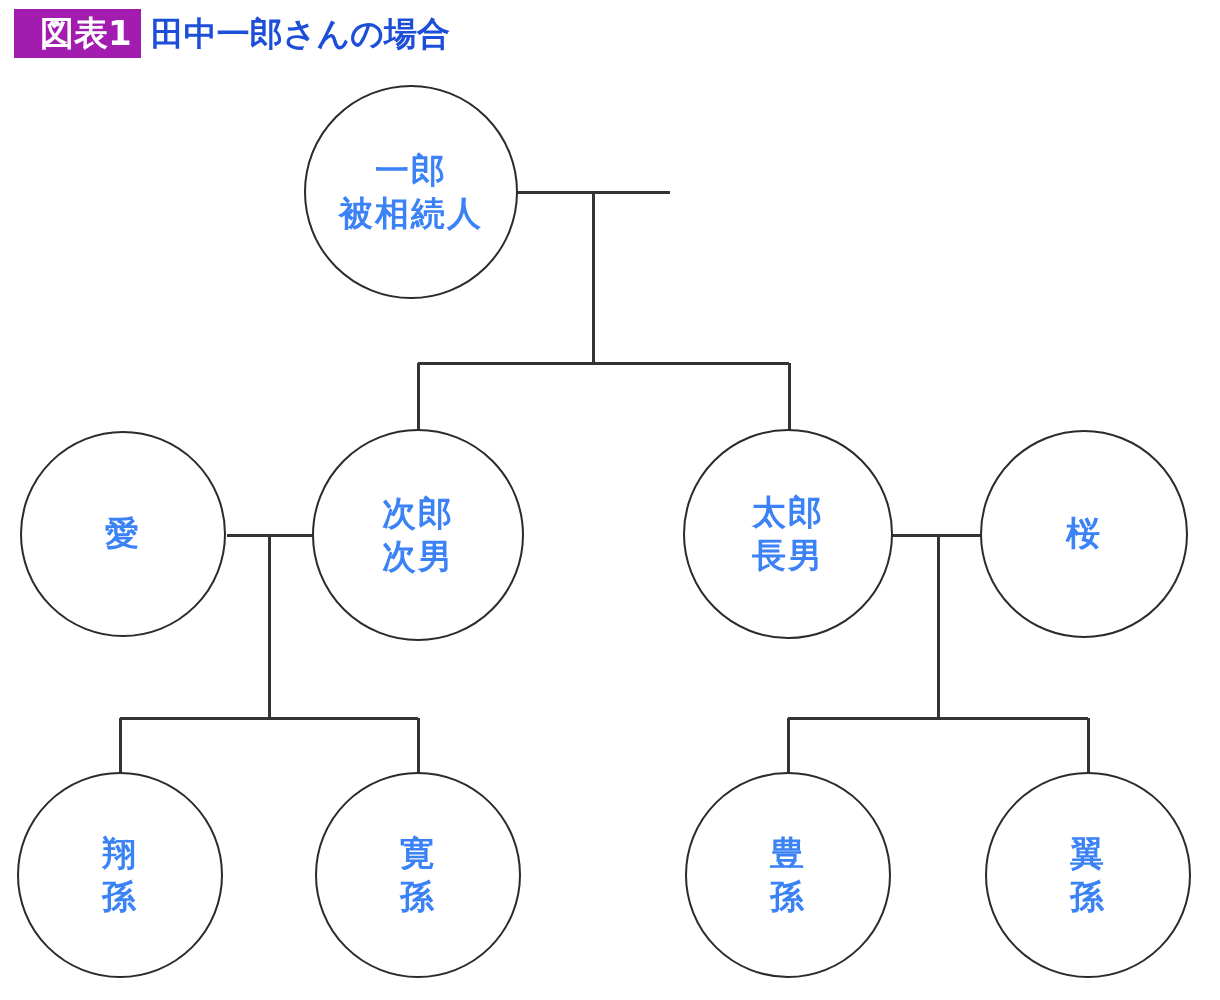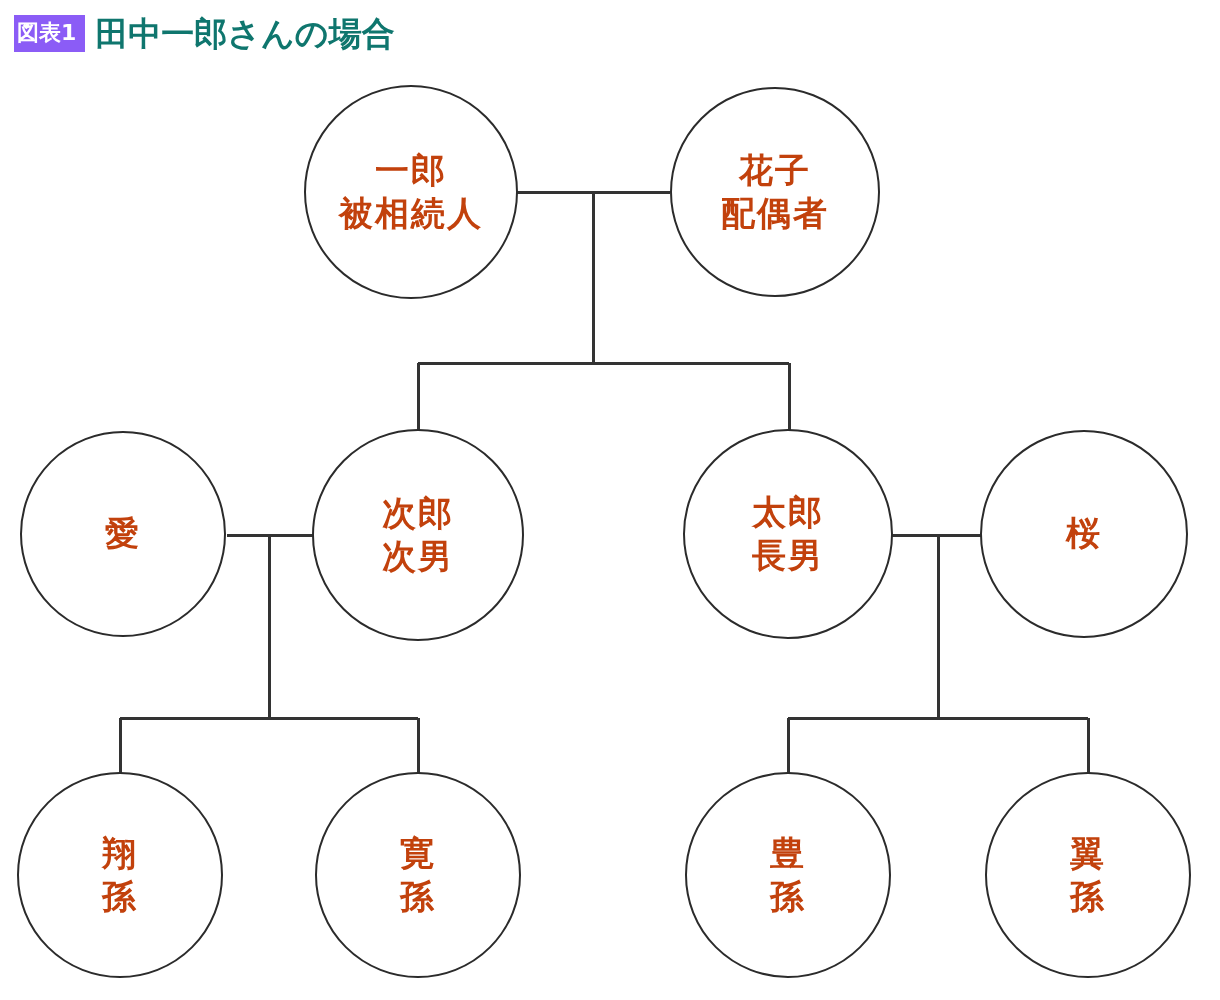--- a/index.html
+++ b/index.html
@@ -23,31 +23,31 @@
   #title-bar {
     position: absolute;
     left: 14px;
     top: 10px;
     display: flex;
     align-items: center;
     gap: 10px;
     height: 46px;
   }
   #figure-badge {
-    background: #8b5cf6;
+    background: #a21caf;
     color: #ffffff;
     font-weight: bold;
-    font-size: 22px;
+    font-size: 34px;
     line-height: 1;
-    padding: 7px 9px 8px 3px;
+    padding: 7px 9px 8px 26px;
     letter-spacing: 0px;
     white-space: nowrap;
   }
   #title-text {
-    color: #0f766e;
+    color: #1d4ed8;
     font-weight: bold;
     font-size: 33px;
     line-height: 1;
     white-space: nowrap;
   }
 
   
   #diagram {
     position: absolute;
     left: 0;
@@ -64,21 +64,21 @@
     position: absolute;
     box-sizing: border-box;
     border: 2.5px solid #2b2b2b;
     border-radius: 50%;
     background: #ffffff;
     display: flex;
     flex-direction: column;
     align-items: center;
     justify-content: center;
     text-align: center;
-    color: #c2410c;
+    color: #3b82f6;
   }
   .node .name {
     font-size: 34px;
     font-weight: bold;
     line-height: 1.15;
     letter-spacing: 2px;
   }
   .node .role {
     font-size: 34px;
     font-weight: bold;
@@ -125,24 +125,20 @@
         <line x1="1088" y1="718" x2="1088" y2="774"></line>
       </g>
     </svg>
   </div>
 
   <div class="node" style="left:304px; top:85px; width:214px; height:214px;">
     <span class="name">一郎</span>
     <span class="role">被相続人</span>
   </div>
 
-  <div class="node" style="left:670px; top:87px; width:210px; height:210px;">
-    <span class="name">花子</span>
-    <span class="role">配偶者</span>
-  </div>
 
   <div class="node single" style="left:20px; top:431px; width:206px; height:206px;">
     <span class="name">愛</span>
 
   </div>
 
   <div class="node" style="left:683px; top:429px; width:210px; height:210px;">
     <span class="name">太郎</span>
     <span class="role">長男</span>
   </div>

